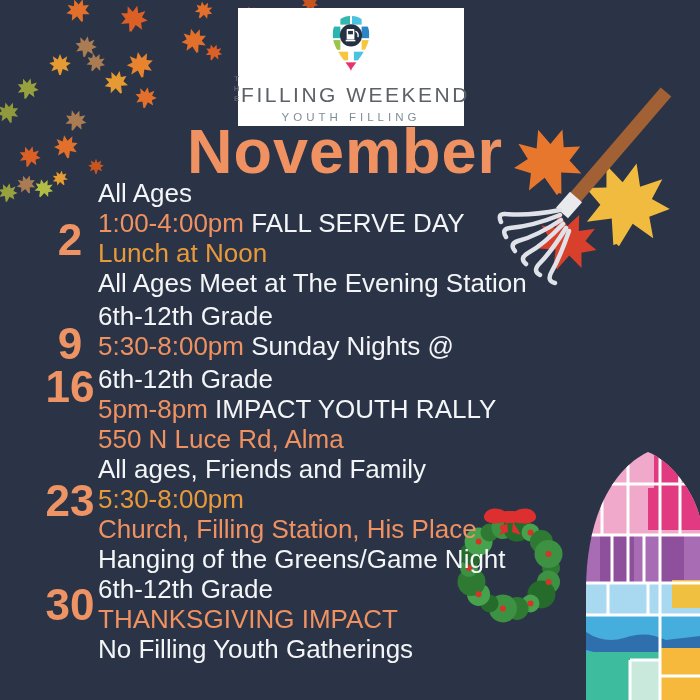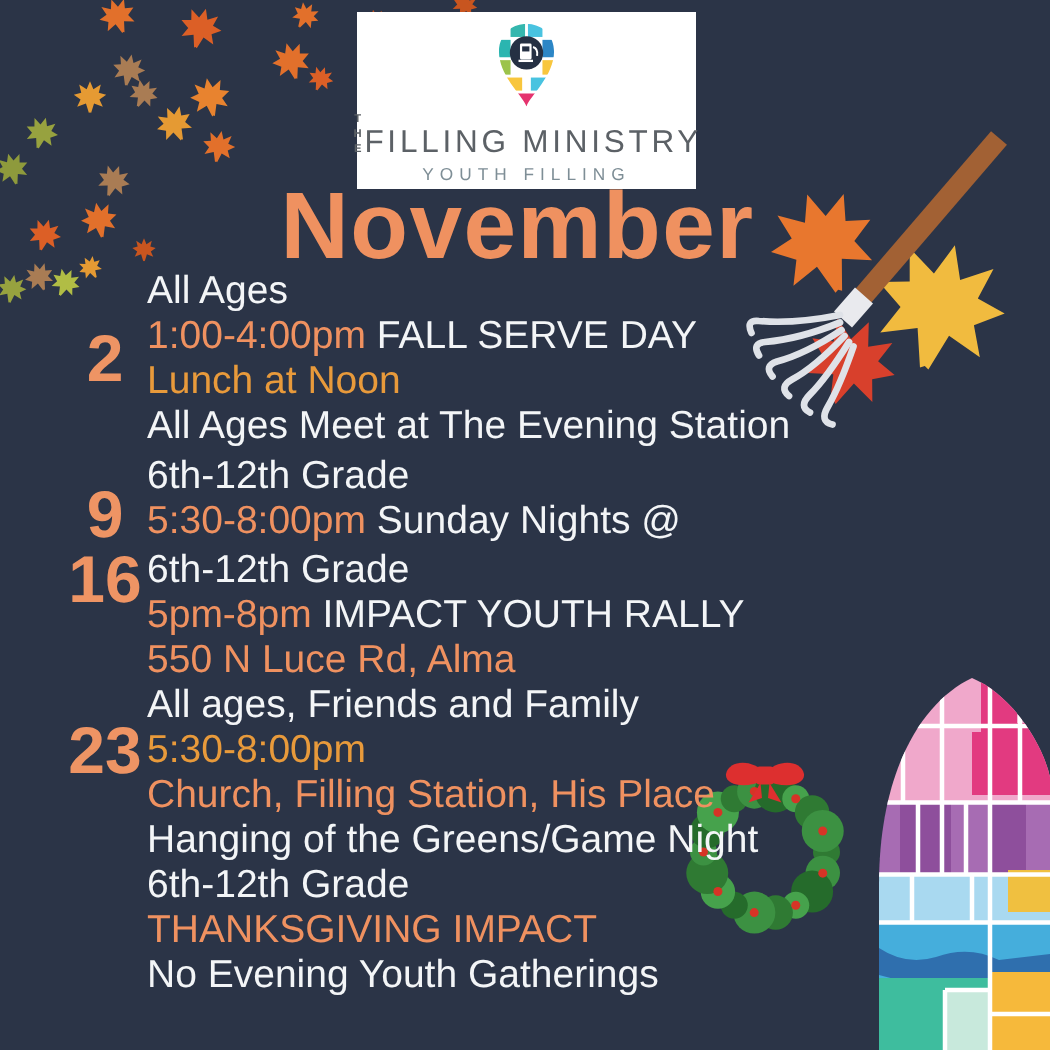--- a/index.html
+++ b/index.html
@@ -196,21 +196,21 @@
     <circle cx="23" cy="22" r="11.5" fill="#253043"></circle>
     <g>
       <rect x="18.5" y="15.5" width="8" height="11" rx="1" fill="#FFFFFF"></rect>
       <rect x="20" y="17.5" width="5" height="3.5" fill="#253043"></rect>
       <path d="M27.5,18 q3.5,1 2.8,6" stroke="#FFFFFF" stroke-width="1.4" fill="none"></path>
       <line x1="17.5" y1="27.5" x2="27.5" y2="27.5" stroke="#FFFFFF" stroke-width="1.6"></line>
     </g>
   </svg>
   <div class="logo-brandline">
     <span class="logo-the">THE</span>
-    <span class="logo-main">FILLING MINISTRY</span>
+    <span class="logo-main">FILLING WEEKEND</span>
   </div>
   <div class="logo-sub">YOUTH FILLING</div>
 </div>
 
 <div class="month-title">November</div>
 
 <div id="schedule">
     <div class="event" style="margin-bottom: 3px;">
       <div class="event-date" style="top: 42px;">2</div>
       <div class="line"><span class="seg-white">All Ages</span></div>
@@ -230,17 +230,18 @@
       <div class="line"><span class="seg-salmon">550 N Luce Rd, Alma</span></div>
     </div>
     <div class="event" style="margin-bottom: 0px;">
       <div class="event-date" style="top: 27px;">23</div>
       <div class="line"><span class="seg-white">All ages, Friends and Family</span></div>
       <div class="line"><span class="seg-gold">5:30-8:00pm</span></div>
       <div class="line"><span class="seg-salmon">Church, Filling Station, His Place</span></div>
       <div class="line"><span class="seg-white">Hanging of the Greens/Game Night</span></div>
     </div>
     <div class="event" style="margin-bottom: 0px;">
+      <div class="event-date" style="top: 11px;">30</div>
       <div class="line"><span class="seg-white">6th-12th Grade</span></div>
       <div class="line"><span class="seg-salmon">THANKSGIVING IMPACT</span></div>
-      <div class="line"><span class="seg-white">No Evening Youth Gatherings</span></div>
+      <div class="line"><span class="seg-white">No Filling Youth Gatherings</span></div>
     </div>
   </div>
 
 </body></html>

